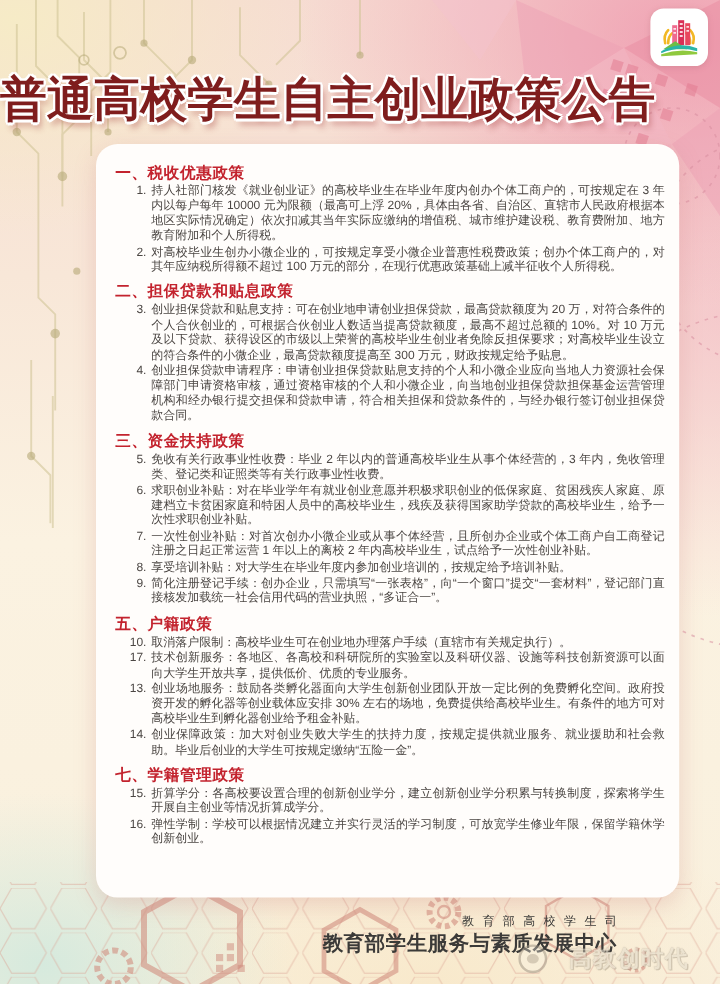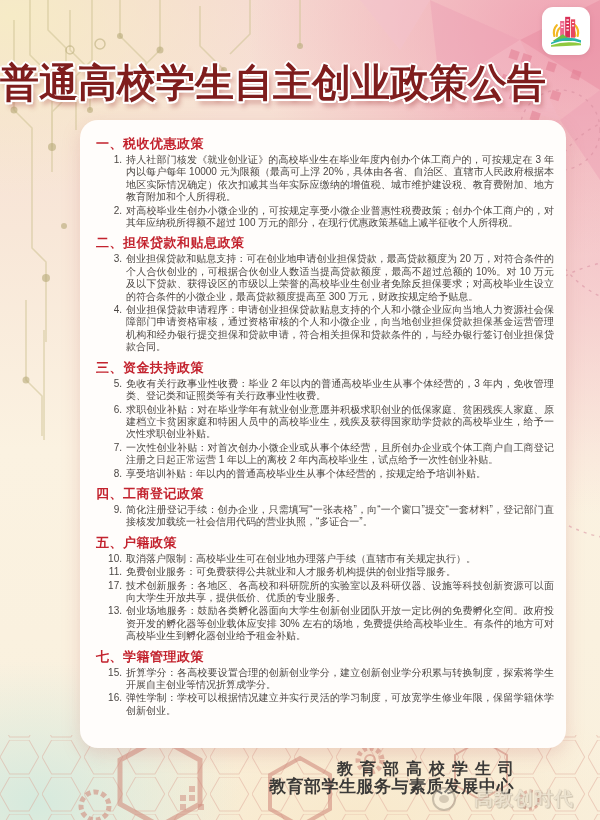--- a/index.html
+++ b/index.html
@@ -38,21 +38,21 @@
     font-size:13px;font-weight:bold;color:#c3232e;letter-spacing:.5px;
     margin:5px 0 2px 0;line-height:17px;
   }
   .section:first-child .sec-heading{margin-top:0;}
   .item{display:flex;margin-bottom:1px;}
   .item .num{flex:0 0 26px;text-align:right;padding-right:4px;font-size:10px;line-height:12.4px;color:#4b4643;}
   .item .txt{flex:1;font-size:10px;line-height:12.4px;color:#4b4643;text-align:justify;}
   .footer{
     position:absolute;z-index:3;right:86px;top:760px;text-align:right;color:#3b3a38;
   }
-  .footer .line1{font-size:16px;font-weight:bold;letter-spacing:7px;margin-right:-7px;line-height:18px;}
+  .footer .line1{font-size:10px;font-weight:normal;letter-spacing:7px;margin-right:-7px;line-height:18px;}
   .footer .line2{font-size:17px;font-weight:bold;letter-spacing:.5px;line-height:18px;}
   .watermark{
     position:absolute;z-index:5;right:26px;top:786px;display:flex;align-items:center;gap:18px;
     opacity:.62;pointer-events:none;
   }
   .watermark .wm-circle{
     width:24px;height:24px;border-radius:50%;
     border:2px solid rgba(146,134,118,.75);background:rgba(250,244,232,.55);
     box-sizing:border-box;position:relative;
   }
@@ -221,49 +221,48 @@
         <div class="item">
           <span class="num">6.</span>
           <span class="txt">求职创业补贴：对在毕业学年有就业创业意愿并积极求职创业的低保家庭、贫困残疾人家庭、原建档立卡贫困家庭和特困人员中的高校毕业生，残疾及获得国家助学贷款的高校毕业生，给予一次性求职创业补贴。</span>
         </div>
         <div class="item">
           <span class="num">7.</span>
           <span class="txt">一次性创业补贴：对首次创办小微企业或从事个体经营，且所创办企业或个体工商户自工商登记注册之日起正常运营 1 年以上的离校 2 年内高校毕业生，试点给予一次性创业补贴。</span>
         </div>
         <div class="item">
           <span class="num">8.</span>
-          <span class="txt">享受培训补贴：年以内的普通高校毕业生从事个体经营的，按规定给予培训补贴。</span>
-        </div>
-      </div>
-      <div class="section">
-        <div class="sec-heading">四、工商登记政策</div>
+          <span class="txt">享受培训补贴：对大学生在毕业年度内参加创业培训的，按规定给予培训补贴。</span>
+        </div>
+      </div>
+      <div class="section">
         <div class="item">
           <span class="num">9.</span>
           <span class="txt">简化注册登记手续：创办企业，只需填写“一张表格”，向“一个窗口”提交“一套材料”，登记部门直接核发加载统一社会信用代码的营业执照，“多证合一”。</span>
         </div>
       </div>
       <div class="section">
         <div class="sec-heading">五、户籍政策</div>
         <div class="item">
           <span class="num">10.</span>
           <span class="txt">取消落户限制：高校毕业生可在创业地办理落户手续（直辖市有关规定执行）。</span>
         </div>
       </div>
       <div class="section">
         <div class="item">
-          <span class="num">11.</span>
-          <span class="txt">免费创业服务：可免费获得公共就业和人才服务机构提供的创业指导服务。</span>
-        </div>
-        <div class="item">
           <span class="num">17.</span>
           <span class="txt">技术创新服务：各地区、各高校和科研院所的实验室以及科研仪器、设施等科技创新资源可以面向大学生开放共享，提供低价、优质的专业服务。</span>
         </div>
         <div class="item">
           <span class="num">13.</span>
           <span class="txt">创业场地服务：鼓励各类孵化器面向大学生创新创业团队开放一定比例的免费孵化空间。政府投资开发的孵化器等创业载体应安排 30% 左右的场地，免费提供给高校毕业生。有条件的地方可对高校毕业生到孵化器创业给予租金补贴。</span>
+        </div>
+        <div class="item">
+          <span class="num">14.</span>
+          <span class="txt">创业保障政策：加大对创业失败大学生的扶持力度，按规定提供就业服务、就业援助和社会救助。毕业后创业的大学生可按规定缴纳“五险一金”。</span>
         </div>
       </div>
       <div class="section">
         <div class="sec-heading">七、学籍管理政策</div>
         <div class="item">
           <span class="num">15.</span>
           <span class="txt">折算学分：各高校要设置合理的创新创业学分，建立创新创业学分积累与转换制度，探索将学生开展自主创业等情况折算成学分。</span>
         </div>
         <div class="item">
           <span class="num">16.</span>

